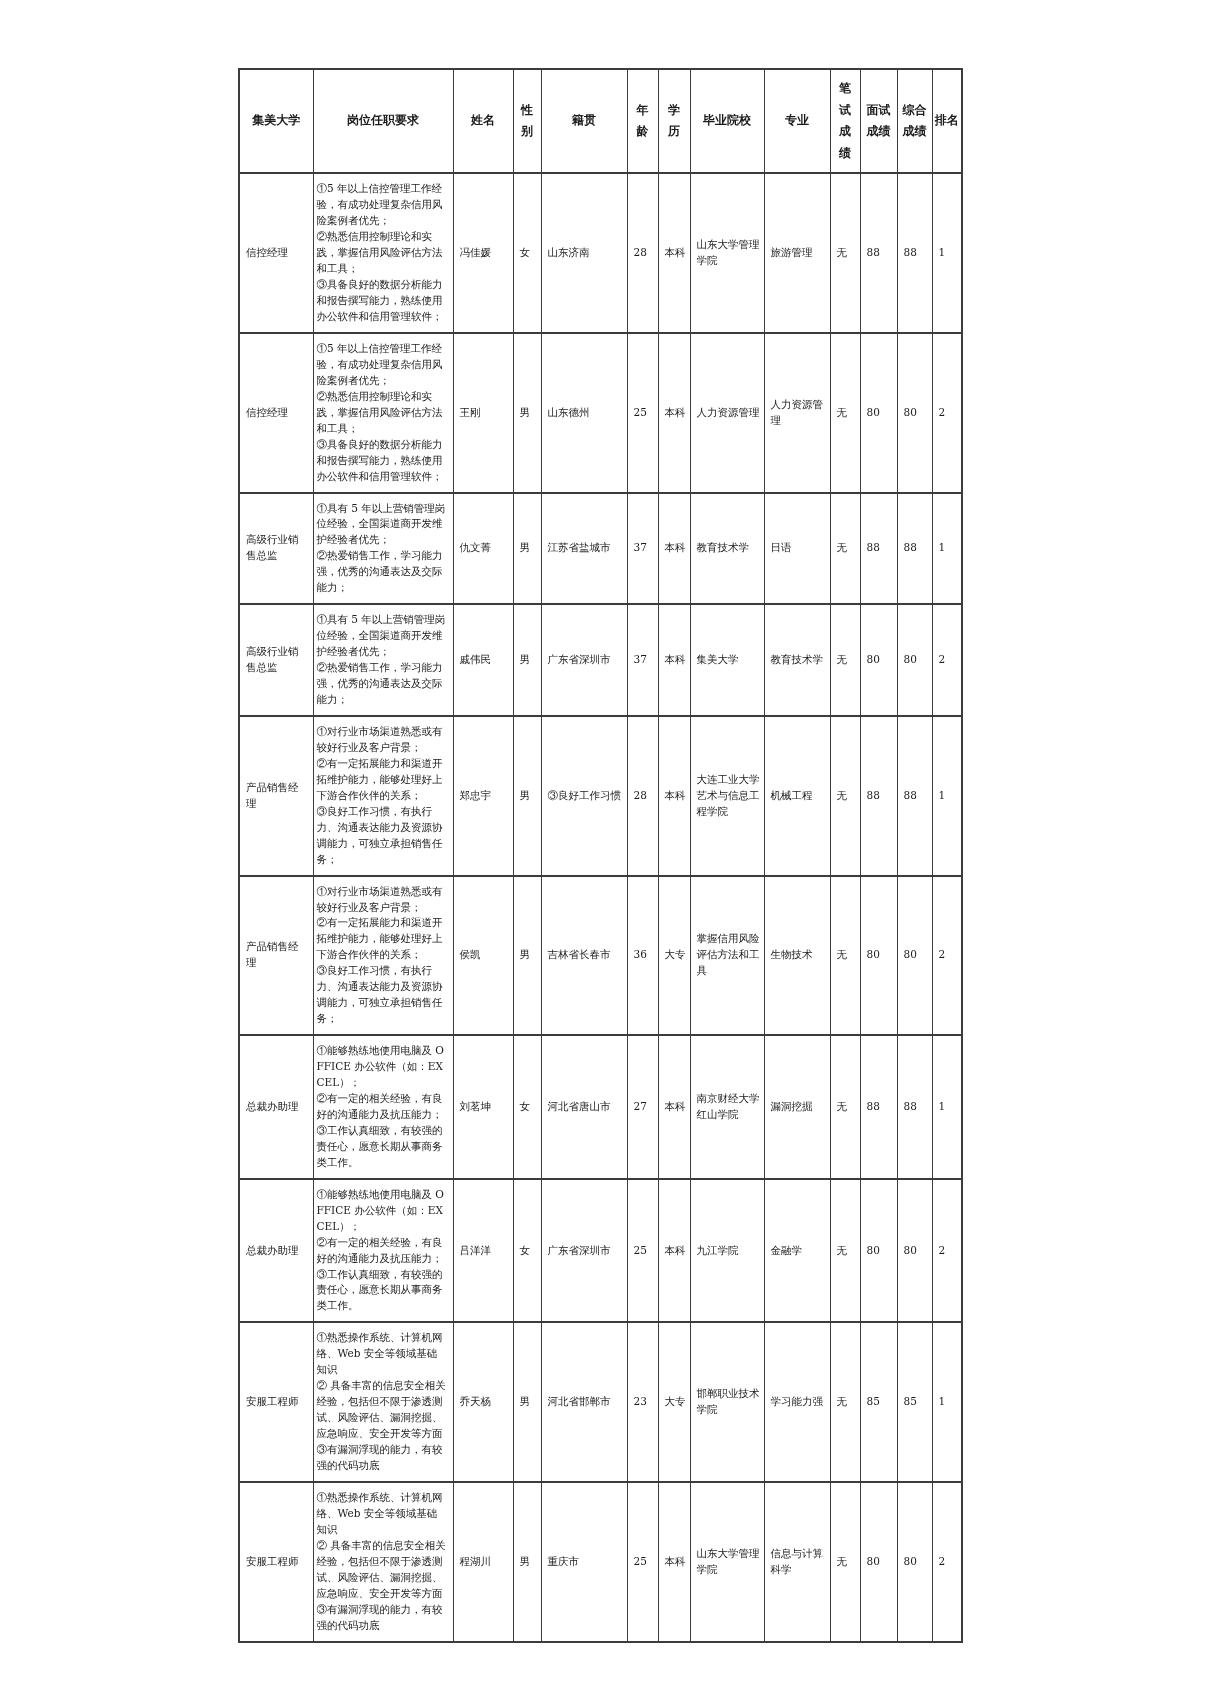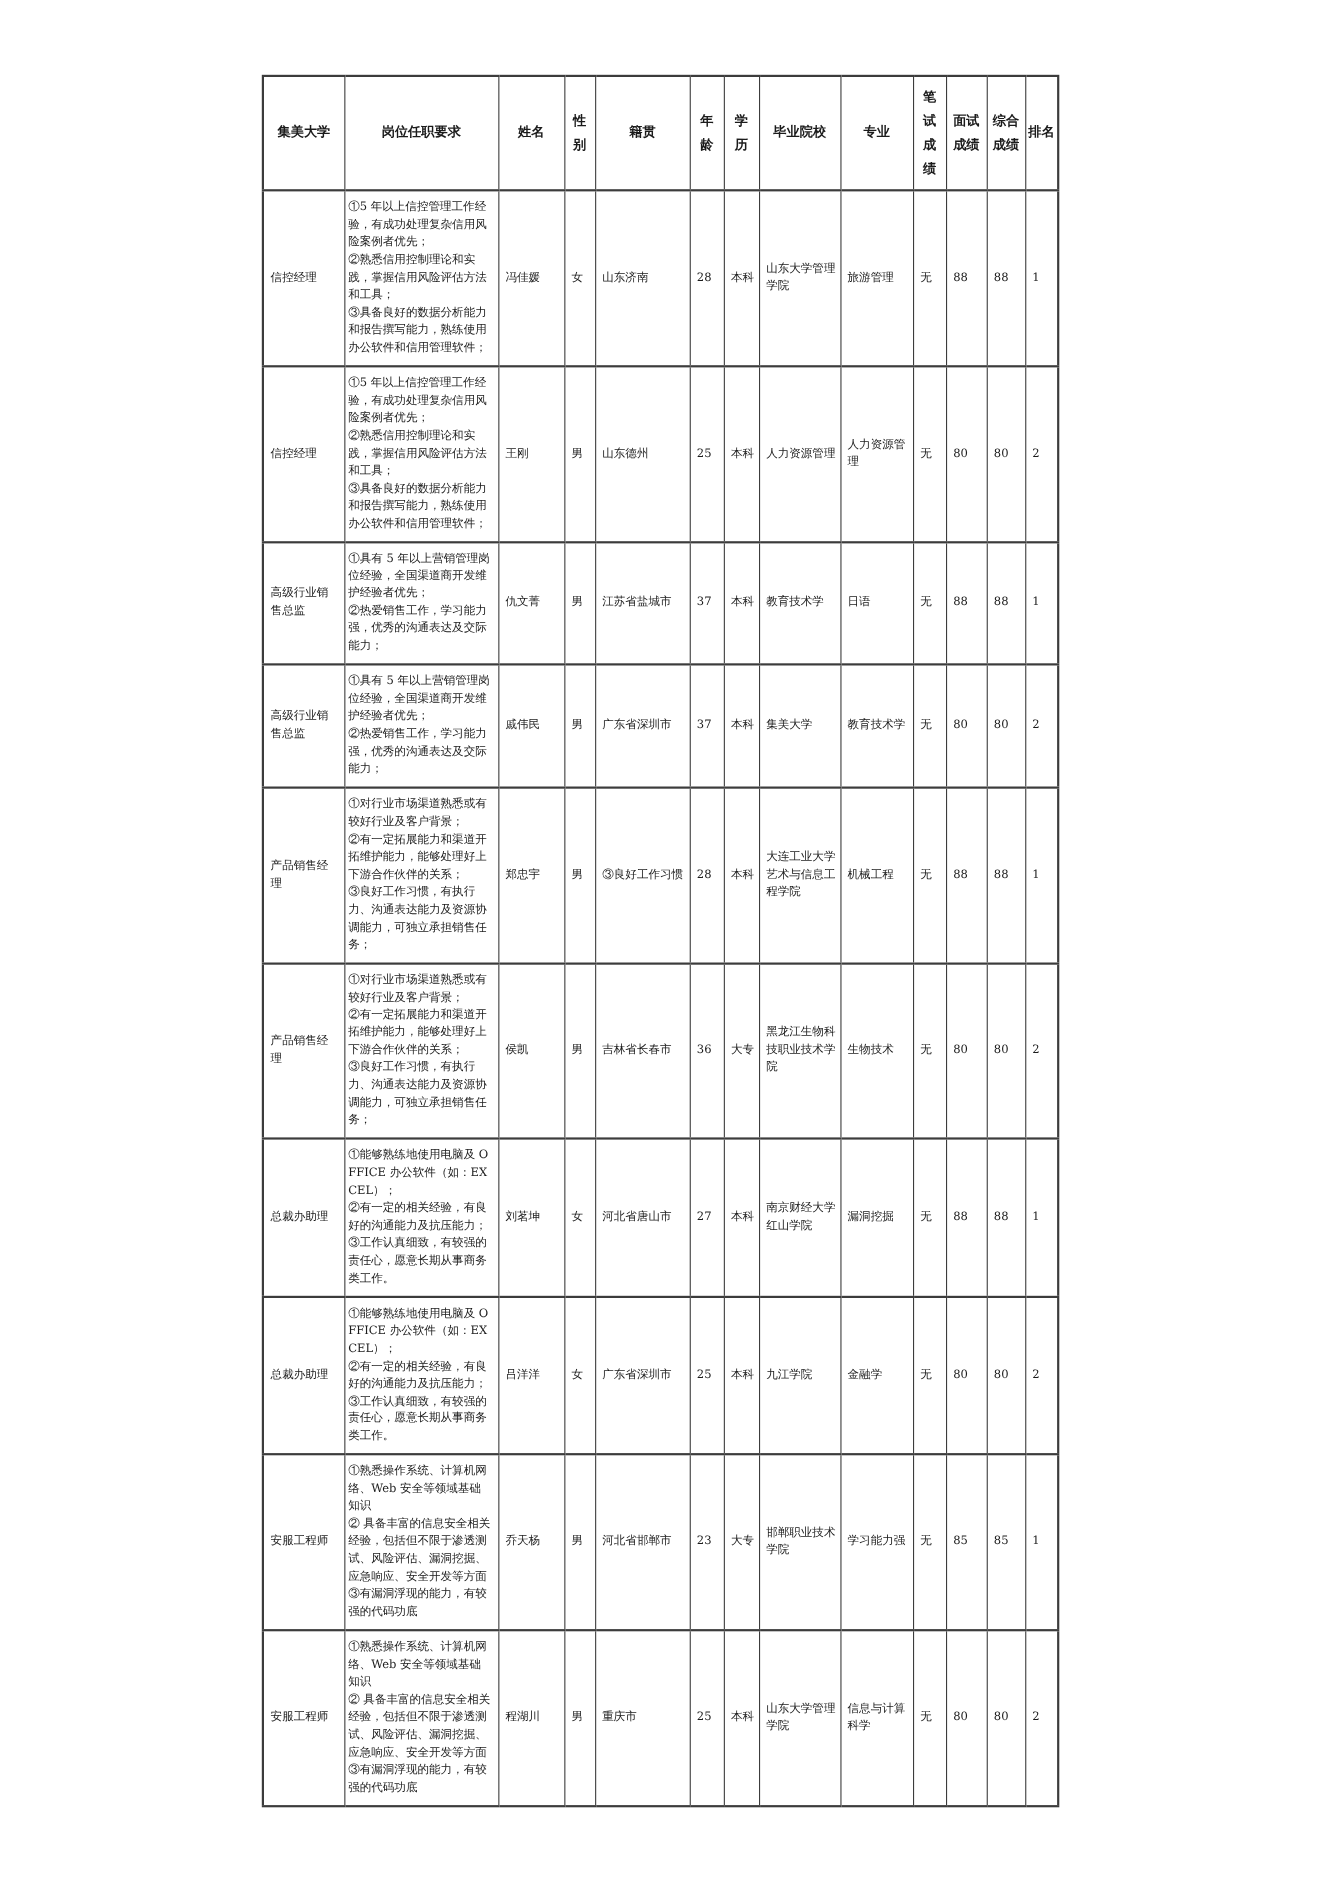--- a/index.html
+++ b/index.html
@@ -190,21 +190,21 @@
         <tr>
           <td>产品销售经理</td>
           <td class="req">①对行业市场渠道熟悉或有较好行业及客户背景；
 ②有一定拓展能力和渠道开拓维护能力，能够处理好上下游合作伙伴的关系；
 ③良好工作习惯，有执行力、沟通表达能力及资源协调能力，可独立承担销售任务；</td>
           <td>侯凯</td>
           <td>男</td>
           <td>吉林省长春市</td>
           <td>36</td>
           <td>大专</td>
-          <td>黑龙江生物科技职业技术学院</td>
+          <td>掌握信用风险评估方法和工具</td>
           <td>生物技术</td>
           <td>无</td>
           <td>80</td>
           <td>80</td>
           <td>2</td>
         </tr>
         <tr>
           <td>总裁办助理</td>
           <td class="req">①能够熟练地使用电脑及 OFFICE 办公软件（如：EXCEL）；
 ②有一定的相关经验，有良好的沟通能力及抗压能力；

